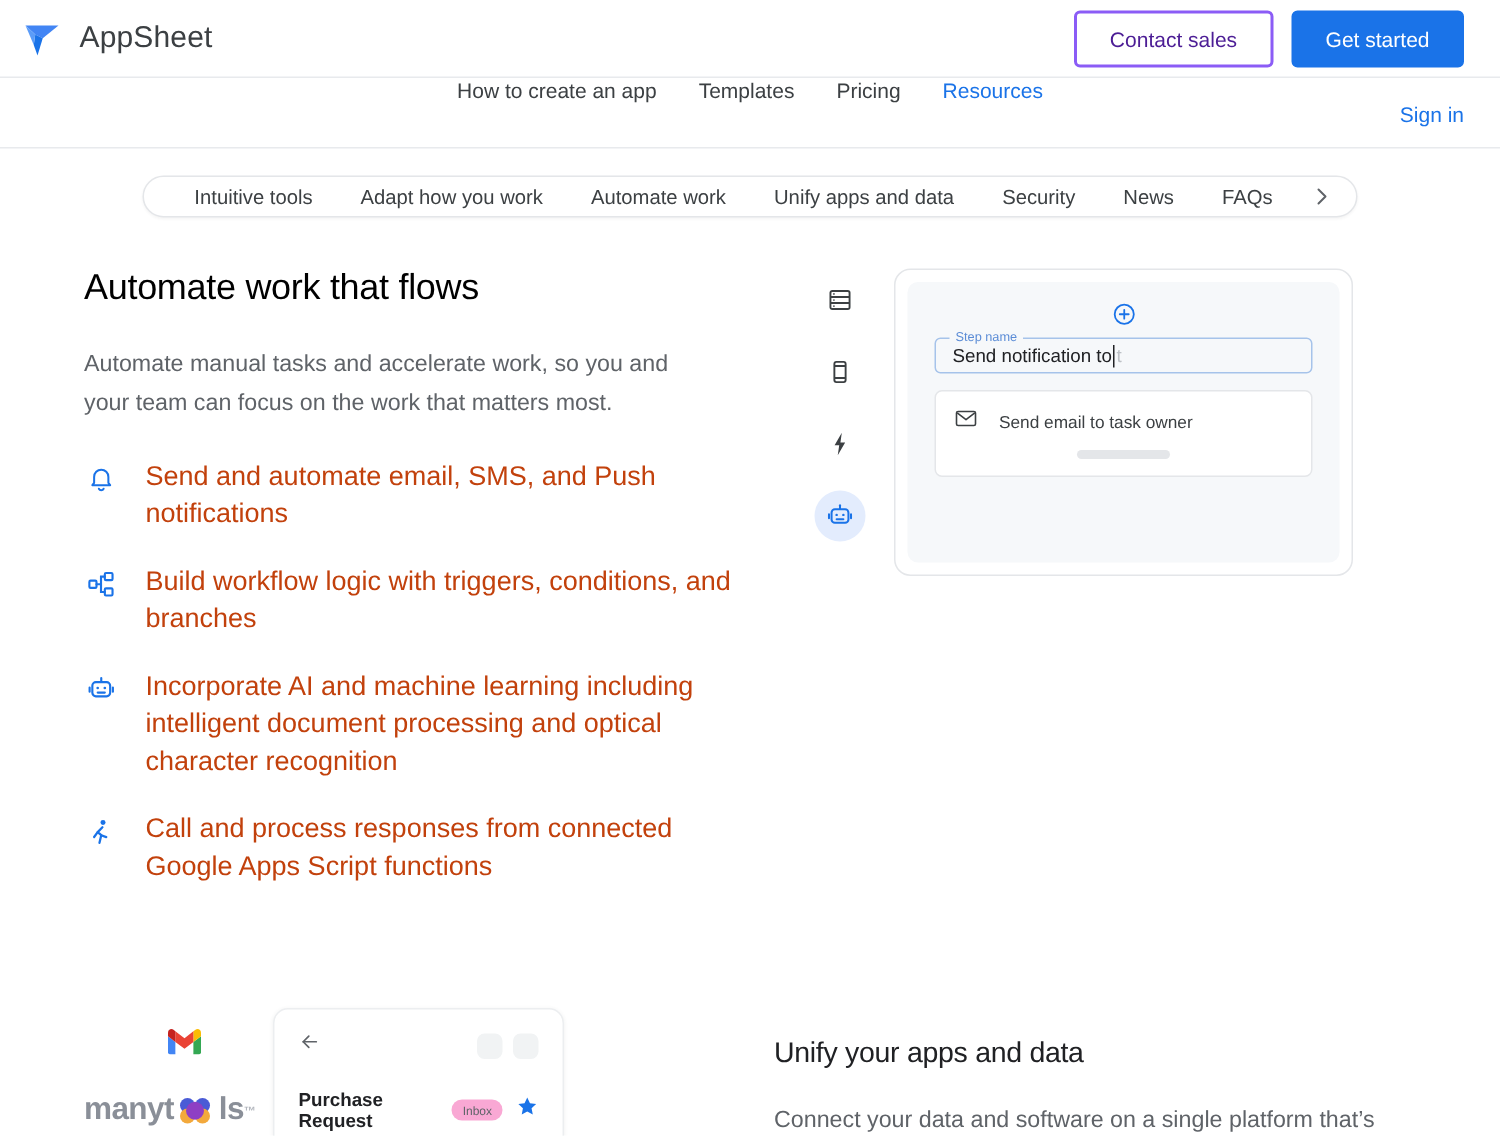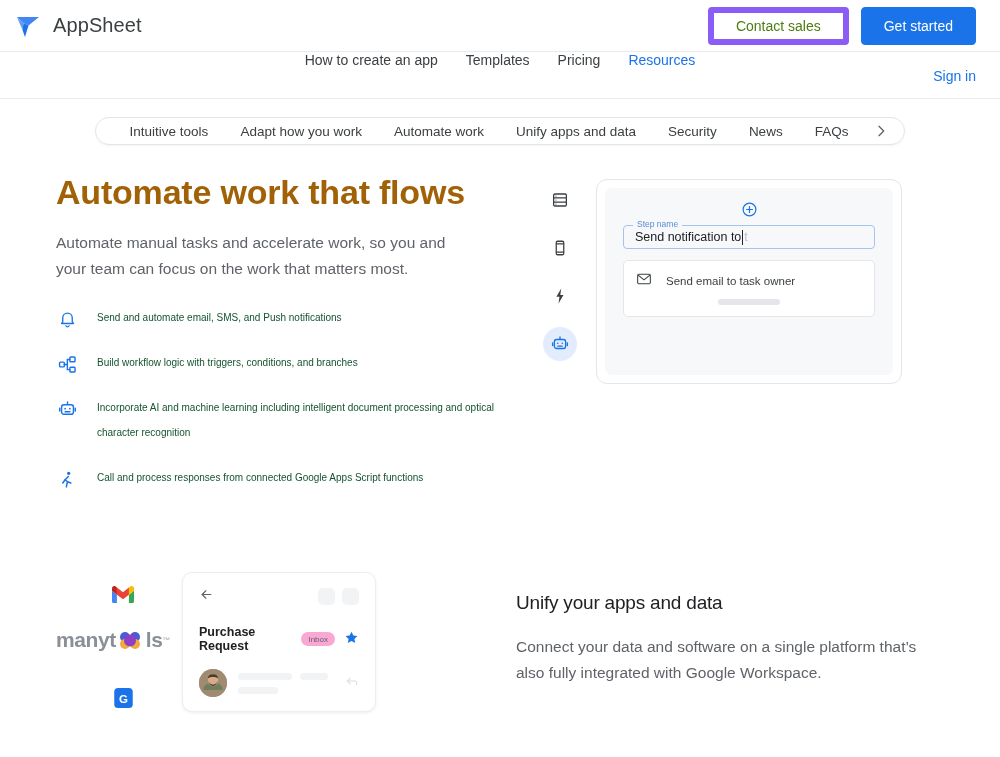--- a/index.html
+++ b/index.html
@@ -29,21 +29,21 @@
   }
   .btn {
     font-family: "Liberation Sans", sans-serif;
     font-size: 14px; font-weight: 500;
     border-radius: 4px; cursor: pointer;
     height: 38px; padding: 0 22px;
     display: flex; align-items: center; justify-content: center;
     white-space: nowrap;
   }
   .btn-outline {
-    background: #fff; color: #4d7c0f; border: 6px solid #8b5cf6;
+    background: #fff; color: #4c1d95; border: 2px solid #8b5cf6;
   }
   .btn-filled {
     background: #1a73e8; color: #fff; border: 1px solid #1a73e8;
   }
 
   
   .subnav {
     height: 47px;
     display: flex; align-items: center;
     padding: 0 24px 0 24px;
@@ -84,38 +84,38 @@
     cursor: pointer; flex: 0 0 auto;
   }
 
   
   .hero {
     display: flex;
     padding: 28px 24px 0 56px;
   }
   .hero-left { width: 470px; flex: 0 0 auto; }
   .hero-title {
-    font-size: 34px; font-weight: 700; color: #a16207;
+    font-size: 24px; font-weight: 400; color: #000000;
     letter-spacing: -.2px; line-height: 38px;
   }
   .hero-sub {
     margin-top: 19px;
     font-size: 15.5px; color: #5f6368; line-height: 26px;
     max-width: 410px;
   }
   .feature-list { margin-top: 23px; }
   .feature-item {
     display: flex; gap: 19px; margin-bottom: 20px; align-items: flex-start;
   }
   .feature-icon {
     width: 22px; height: 22px; flex: 0 0 22px; margin-top: 3px;
     display: flex; align-items: center; justify-content: center;
   }
   .feature-text {
-    font-size: 10px; color: #14532d; line-height: 25px; max-width: 400px;
+    font-size: 18px; color: #c2410c; line-height: 25px; max-width: 400px;
   }
 
   
   .hero-right {
     flex: 1; display: flex; gap: 16px;
     padding-top: 6px; padding-left: 14px;
   }
   .icon-rail {
     width: 40px; flex: 0 0 40px;
     display: flex; flex-direction: column; align-items: center;

